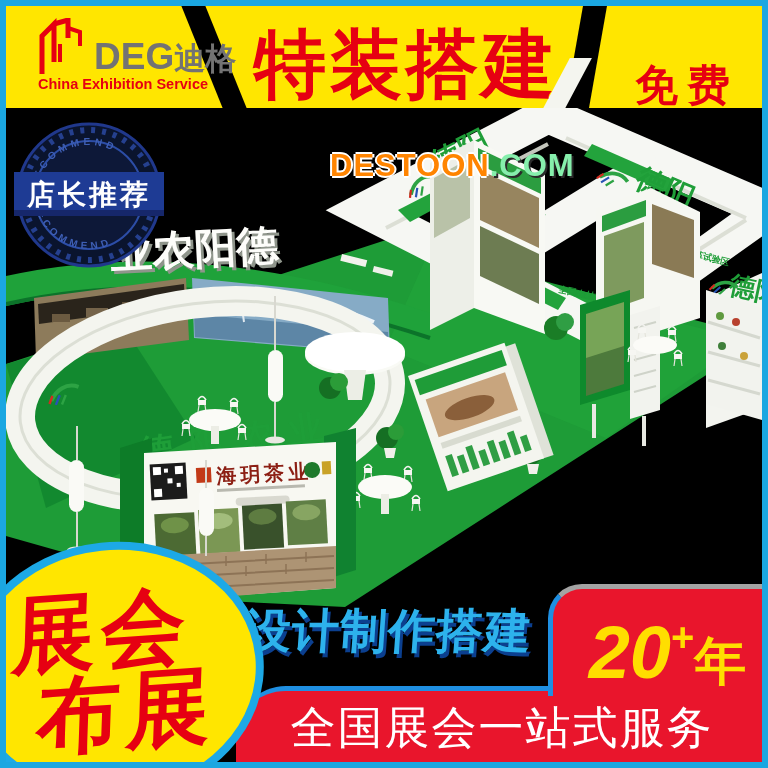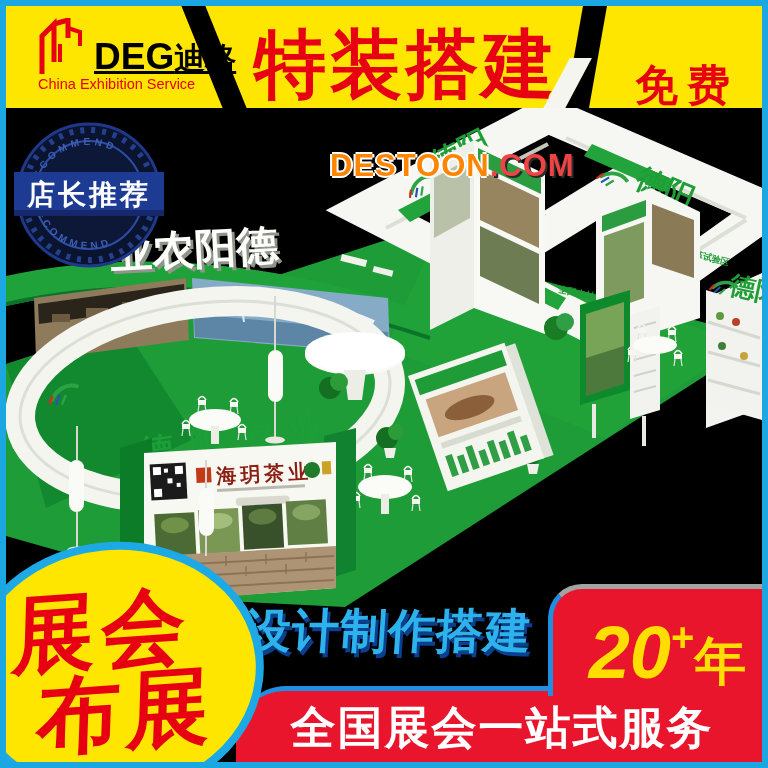--- a/index.html
+++ b/index.html
@@ -9,51 +9,51 @@
   
   #frame{position:absolute;inset:0;border:6px solid #1ba7e1;z-index:40;pointer-events:none;}
   
   #header{position:absolute;left:6px;top:6px;right:6px;height:102px;background:#ffe600;z-index:20;overflow:hidden;}
   .divider{position:absolute;top:-6px;bottom:-6px;width:24px;background:#000;}
   #divider1{left:196px;transform:skewX(22deg);}
   #divider2{left:568px;transform:skewX(-10deg);}
   #beam-sliver{position:absolute;left:549px;top:52px;width:22px;height:56px;background:#f4f5ef;transform:skewX(-28deg);}
   #logo{position:absolute;left:26px;top:8px;width:200px;height:92px;}
   #logo svg{position:absolute;left:2px;top:4px;}
-  #logo .brandline{position:absolute;left:62px;top:22px;font-weight:900;color:#000000;font-size:37px;letter-spacing:0;white-space:nowrap;text-decoration:underline;}
+  #logo .brandline{position:absolute;left:62px;top:22px;font-weight:900;color:#737373;font-size:37px;letter-spacing:0;white-space:nowrap;}
   #logo .brandline .cn{font-size:31px;}
-  #logo .tagline{position:absolute;left:6px;top:62px;font-weight:normal;color:#e60012;font-size:14.5px;white-space:nowrap;}
+  #logo .tagline{position:absolute;left:6px;top:62px;font-weight:bold;color:#e60012;font-size:14.5px;white-space:nowrap;}
   #title{position:absolute;left:240px;top:16px;width:320px;height:86px;display:flex;align-items:center;justify-content:center;
          color:#e60012;font-size:72px;font-weight:900;letter-spacing:4px;white-space:nowrap;transform:scaleY(1.04);}
   #free{position:absolute;left:600px;top:10px;width:162px;height:92px;display:flex;flex-direction:row;align-items:flex-end;justify-content:center;
         color:#e60012;font-weight:900;font-size:43px;line-height:1.02;letter-spacing:9px;}
   
   #watermark{position:absolute;left:330px;top:148px;z-index:12;font-weight:900;font-size:31px;letter-spacing:1px;white-space:nowrap;}
   #watermark .wm1{color:#ff8400;text-shadow:-2px 0 0 #fff,2px 0 0 #fff,0 -2px 0 #fff,0 2px 0 #fff;text-align:center;}
-  #watermark .wm2{color:#ef4444;text-shadow:2px 2px 0 #2a2a2a;}
+  #watermark .wm2{color:#86efac;text-shadow:2px 2px 0 #2a2a2a;}
   
   #badge{position:absolute;left:14px;top:120px;z-index:11;}
   
   #booth{position:absolute;left:6px;top:108px;z-index:5;}
   text{font-family:"Liberation Sans","DejaVu Sans",sans-serif;}
   
   #blob{position:absolute;left:-36px;top:542px;width:300px;height:258px;background:#ffe600;border:8px solid #1da9e6;
         border-radius:50%;z-index:27;transform:rotate(-6deg);display:flex;align-items:center;justify-content:center;}
   #blob .blobtxt{color:#e60012;font-weight:900;font-size:84px;line-height:0.98;letter-spacing:6px;transform:skewX(-6deg) rotate(2deg);white-space:nowrap;}
   #blob .blobtxt .l2{margin-left:28px;}
   #midtitle{position:absolute;left:244px;top:600px;z-index:24;color:#2db2ec;font-weight:900;font-size:47px;letter-spacing:1px;
             text-shadow:3px 4px 0 #0b3f8f;transform:skewX(-4deg);white-space:nowrap;}
   #box20{position:absolute;left:548px;top:584px;width:234px;height:112px;background:#e9152c;border-left:5px solid #1f8fe2;border-top:5px solid #a3a3a3;
          border-radius:34px 0 0 0;z-index:26;display:flex;align-items:flex-end;justify-content:center;padding-bottom:6px;color:#ffde00;white-space:nowrap;}
   #box20 .num{font-size:74px;font-weight:900;font-style:italic;line-height:1;}
   #box20 .plus{font-size:40px;font-weight:900;transform:translateY(-30px);}
   #box20 .unit{font-size:52px;font-weight:900;line-height:1.1;}
   #redbar{position:absolute;left:236px;top:686px;width:532px;height:82px;background:#e9152c;border-top:5px solid #1f8fe2;
           border-radius:50px 0 0 0;z-index:25;display:flex;align-items:center;justify-content:center;}
-  #redbar .bartxt{color:#fff;font-weight:700;font-size:45px;letter-spacing:2px;white-space:nowrap;transform:translateY(-2px);}
+  #redbar .bartxt{color:#fff;font-weight:400;font-size:45px;letter-spacing:2px;white-space:nowrap;transform:translateY(-2px);}
 </style>
 </head>
 <body>
 
 <div id="stage">
 
   <div id="header">
     <div class="divider" id="divider1"></div>
     <div class="divider" id="divider2"></div>
     <div id="beam-sliver"></div>

